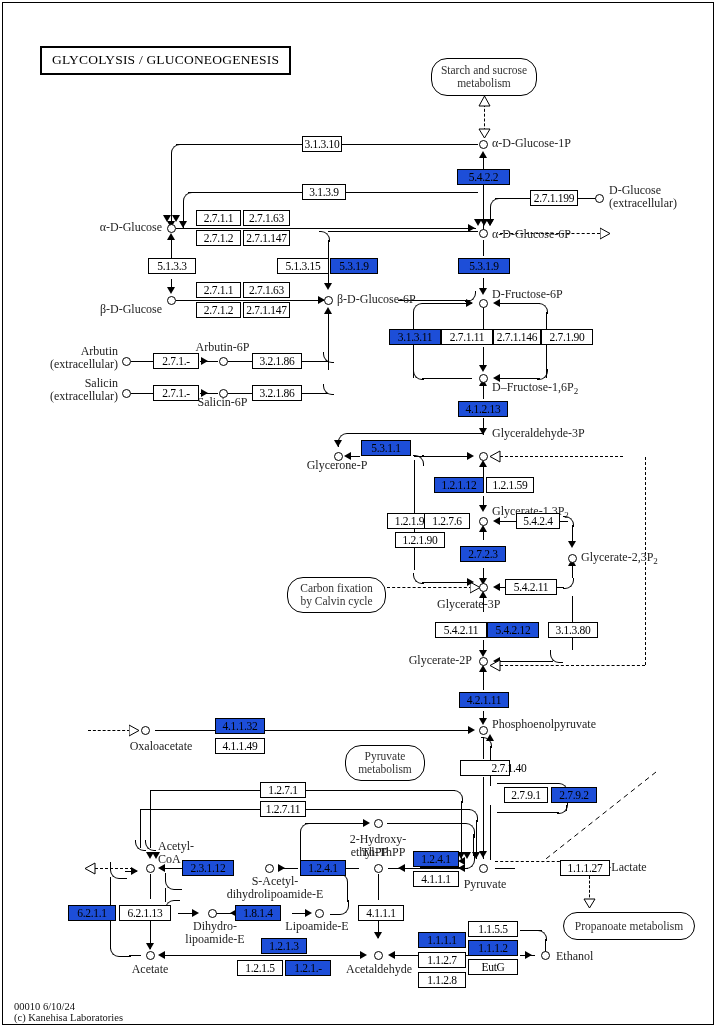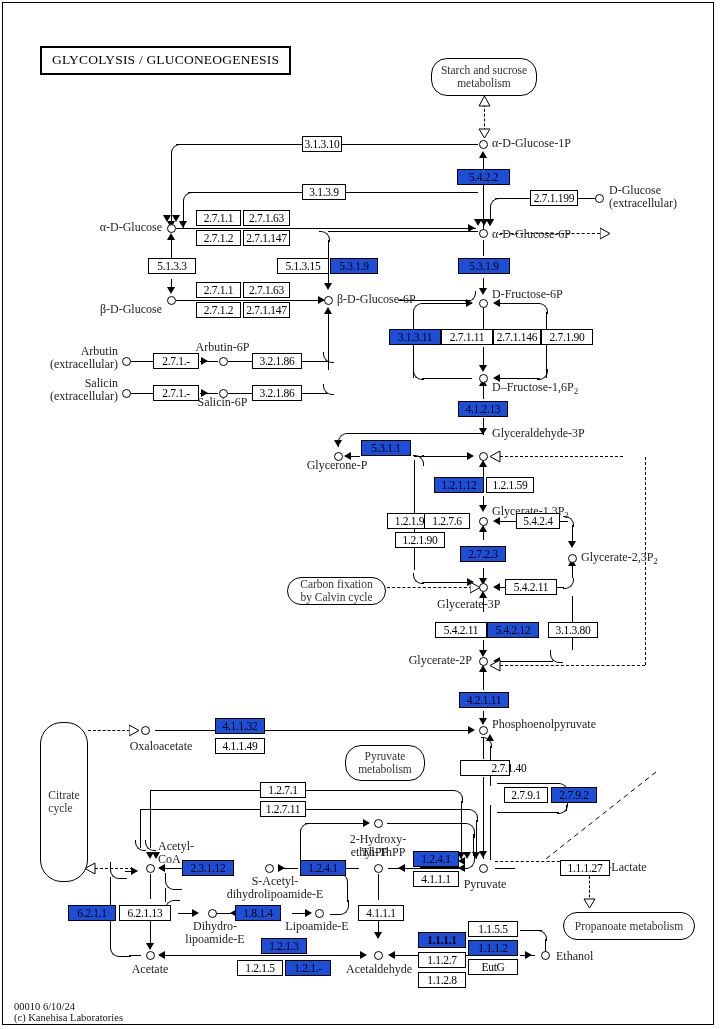--- a/index.html
+++ b/index.html
@@ -58,28 +58,25 @@
 
 <div id="page">
   <div id="frame"></div>
   <div class="map">
 
   <div class="maptitle" style="left:40px;top:46px;">GLYCOLYSIS / GLUCONEOGENESIS</div>
 
   <div class="maplink" style="left:431px;top:58px;width:106px;height:38px;">
     <span>Starch and sucrose<br>metabolism</span>
   </div>
-  <div class="maplink" style="left:287px;top:577px;width:99px;height:28px;">
+  <div class="maplink" style="left:287px;top:577px;width:99px;height:36px;">
     <span>Carbon fixation<br>by Calvin cycle</span>
   </div>
   <div class="maplink" style="left:345px;top:745px;width:80px;height:36px;">
     <span>Pyruvate<br>metabolism</span>
-  </div>
-  <div class="maplink vert" style="left:40px;top:722px;width:48px;height:160px;">
-    <span style="text-align:left;">Citrate<br>cycle</span>
   </div>
   <div class="maplink" style="left:563px;top:912px;width:132px;height:28px;">
     <span>Propanoate metabolism</span>
   </div>
 
   <div class="ln hln" style="left:176px;top:144px;width:126px;"></div>
   <div class="ln hln" style="left:342px;top:144px;width:136px;"></div>
   <div class="corner c-tl" style="left:171px;top:144px;width:10px;height:10px;"></div>
   <div class="ln vln" style="left:171px;top:153px;height:75px;"></div>
   <div class="ar ar-d" style="left:166.5px;top:221px;"></div>
@@ -537,21 +534,21 @@
   <div class="ebox hl" style="left:235px;top:905px;width:46px;">1.8.1.4</div>
   <div class="ebox" style="left:358px;top:905px;width:46px;">4.1.1.1</div>
 
   <div class="ebox hl" style="left:68px;top:905px;width:48px;">6.2.1.1</div>
   <div class="ebox" style="left:119px;top:905px;width:52px;">6.2.1.13</div>
   <div class="ebox hl" style="left:261px;top:938px;width:46px;">1.2.1.3</div>
   <div class="ebox" style="left:237px;top:960px;width:46px;">1.2.1.5</div>
   <div class="ebox hl" style="left:285px;top:960px;width:46px;">1.2.1.-</div>
 
   <div class="ebox" style="left:468px;top:921px;width:50px;">1.1.5.5</div>
-  <div class="ebox hl" style="left:418px;top:932px;width:48px;font-weight:bold;">1.1.1.1</div>
+  <div class="ebox hl" style="left:418px;top:932px;width:48px;">1.1.1.1</div>
   <div class="ebox hl" style="left:468px;top:940px;width:50px;">1.1.1.2</div>
   <div class="ebox" style="left:418px;top:952px;width:48px;">1.1.2.7</div>
   <div class="ebox" style="left:468px;top:959px;width:50px;">EutG</div>
   <div class="ebox" style="left:418px;top:972px;width:48px;">1.1.2.8</div>
 
   <div class="ebox" style="left:560px;top:860px;width:50px;">1.1.1.27</div>
 
   <div class="footer" style="left:14px;top:1001px;">00010 6/10/24</div>
   <div class="footer" style="left:14px;top:1012px;">(c) Kanehisa Laboratories</div>
 

